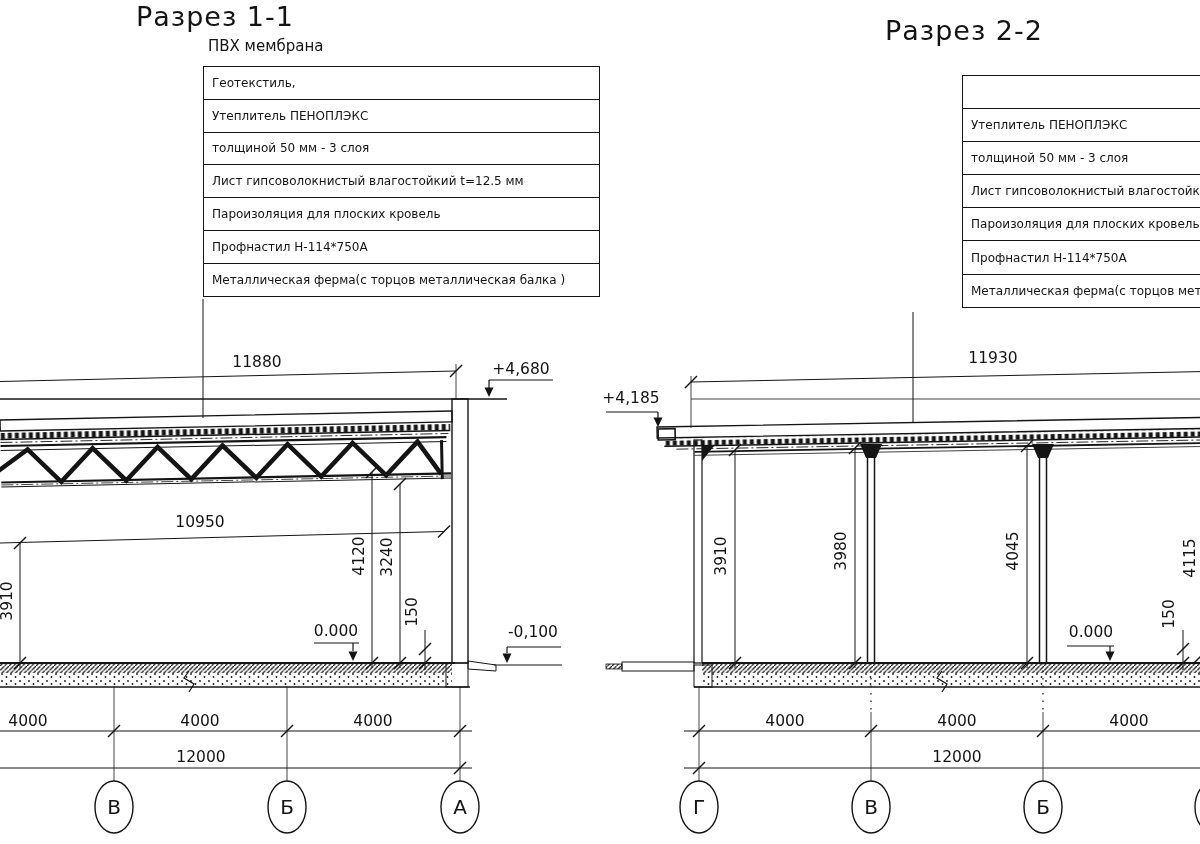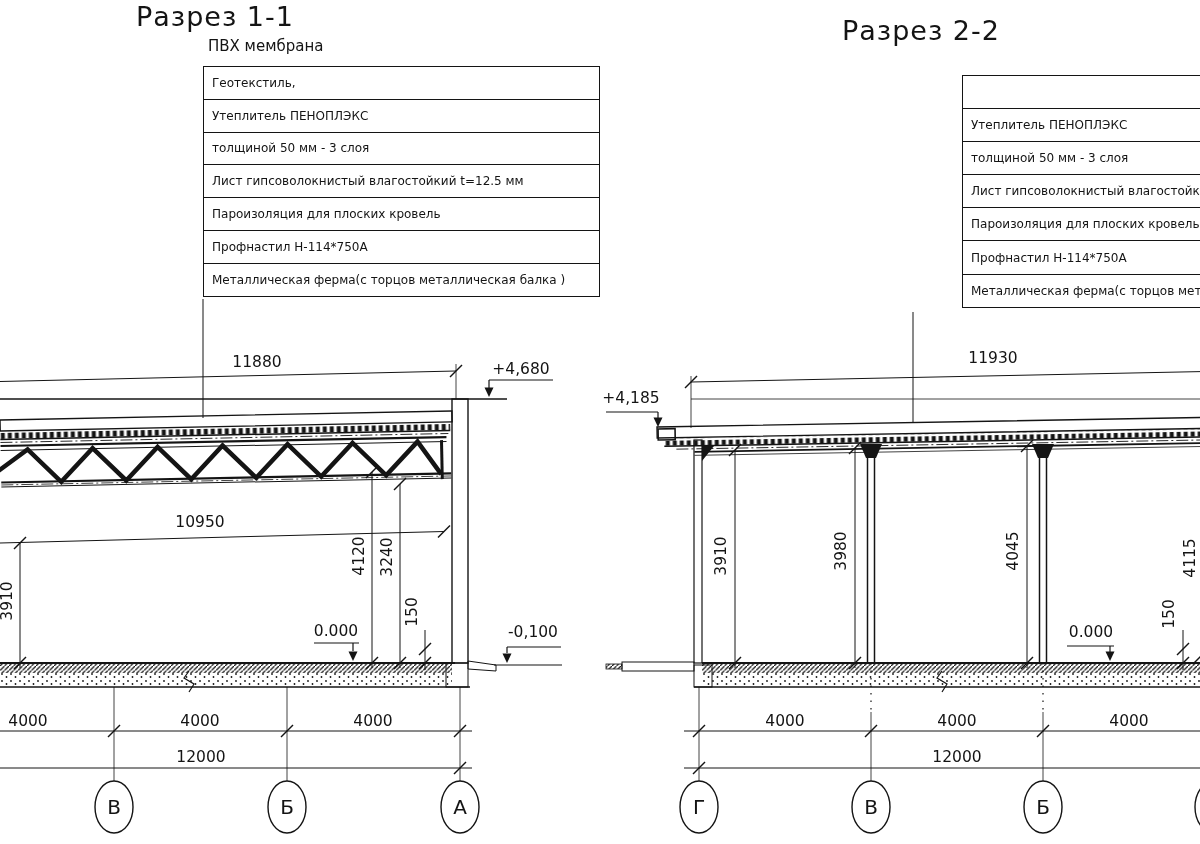--- a/index.html
+++ b/index.html
@@ -1,20 +1,20 @@
 <!DOCTYPE html>
 <html><head>
 <meta charset="utf-8">
 <style>
   html,body{margin:0;padding:0;}
   body{width:1200px;height:844px;position:relative;overflow:hidden;background:#ffffff;
        font-family:"DejaVu Sans",sans-serif;color:#141414;}
   .title{position:absolute;font-size:27px;letter-spacing:1px;white-space:nowrap;}
   .t1{left:120px;top:1px;margin-left:16px;}
-  .t2{left:842px;top:15px;}
+  .t2{left:885px;top:15px;}
   .callout-top{position:absolute;left:208px;top:37px;font-size:15px;white-space:nowrap;text-align:center;}
   .ctable{position:absolute;border-top:1.5px solid #141414;}
   .ct1{left:203px;top:66px;width:395px;border-left:1.5px solid #141414;border-right:1.5px solid #141414;}
   .ct2{left:962px;top:75px;width:300px;border-left:1.5px solid #141414;}
   .crow{height:31.8px;border-bottom:1.5px solid #141414;display:flex;align-items:center;
         padding-left:8px;font-size:12px;white-space:nowrap;overflow:hidden;}
   .ct2 .crow{height:32.1px;}
   svg{position:absolute;left:0;top:0;}
   svg .ln{stroke:#141414;fill:none;}
   svg text{fill:#141414;}

